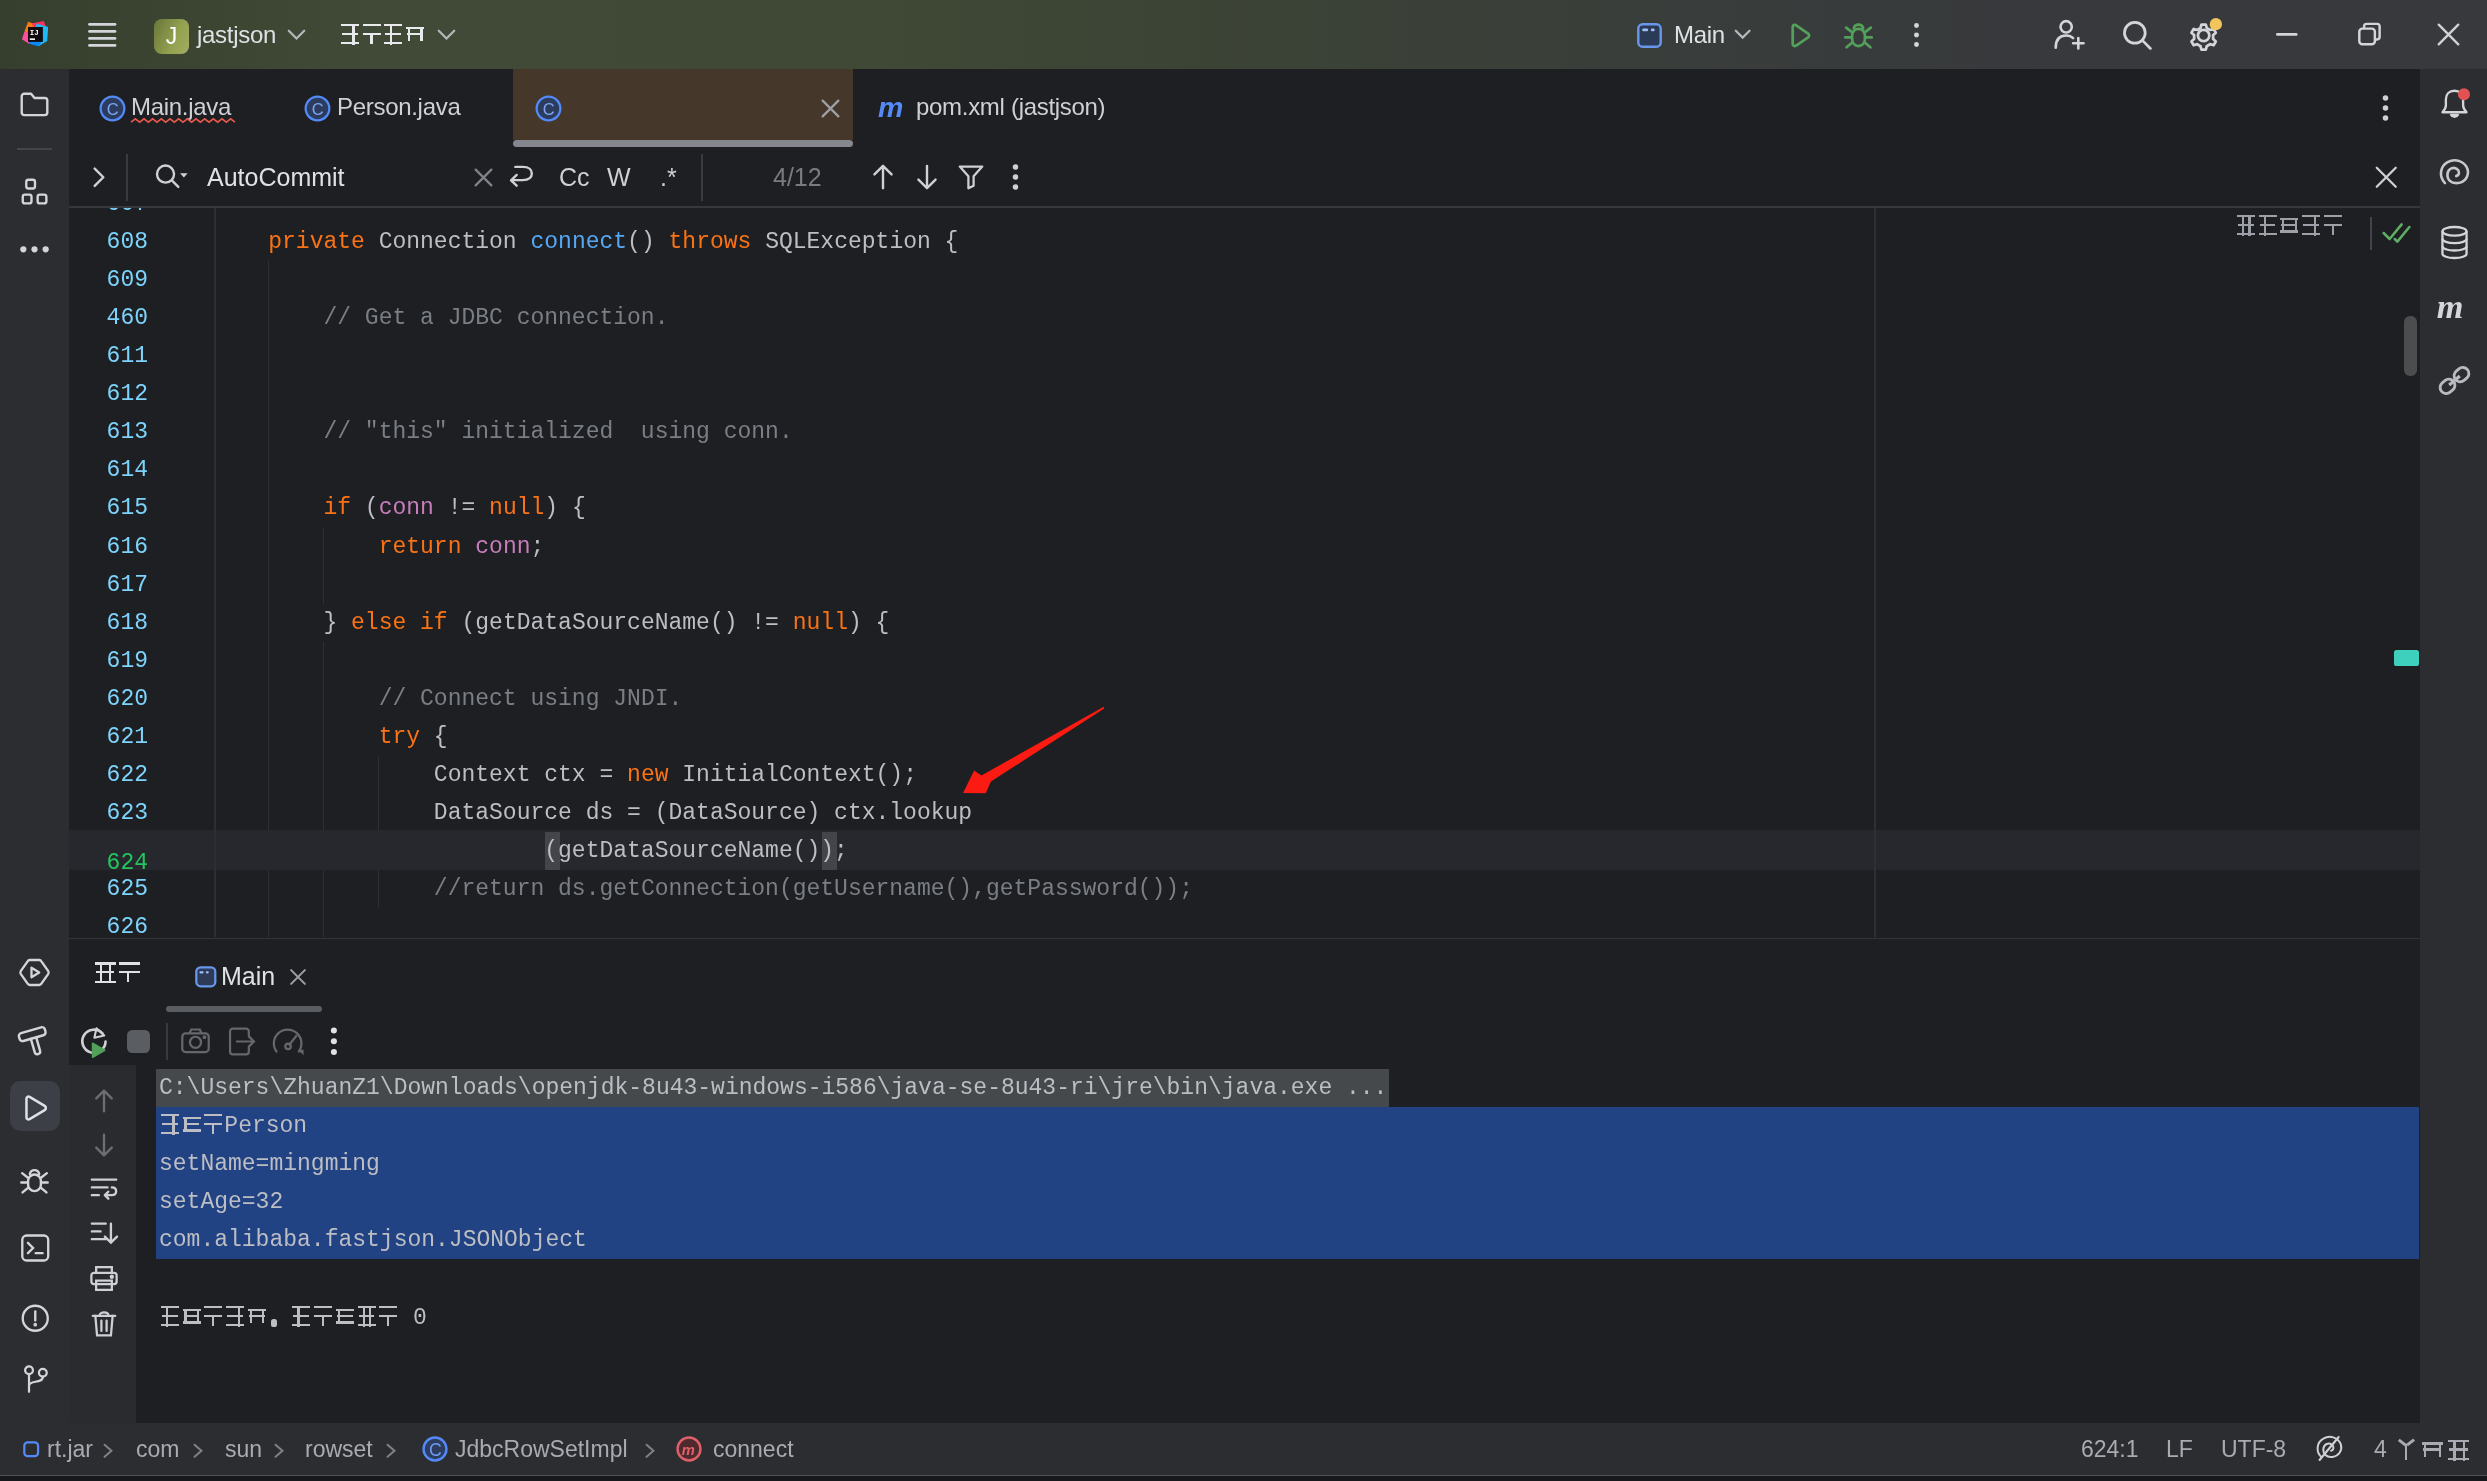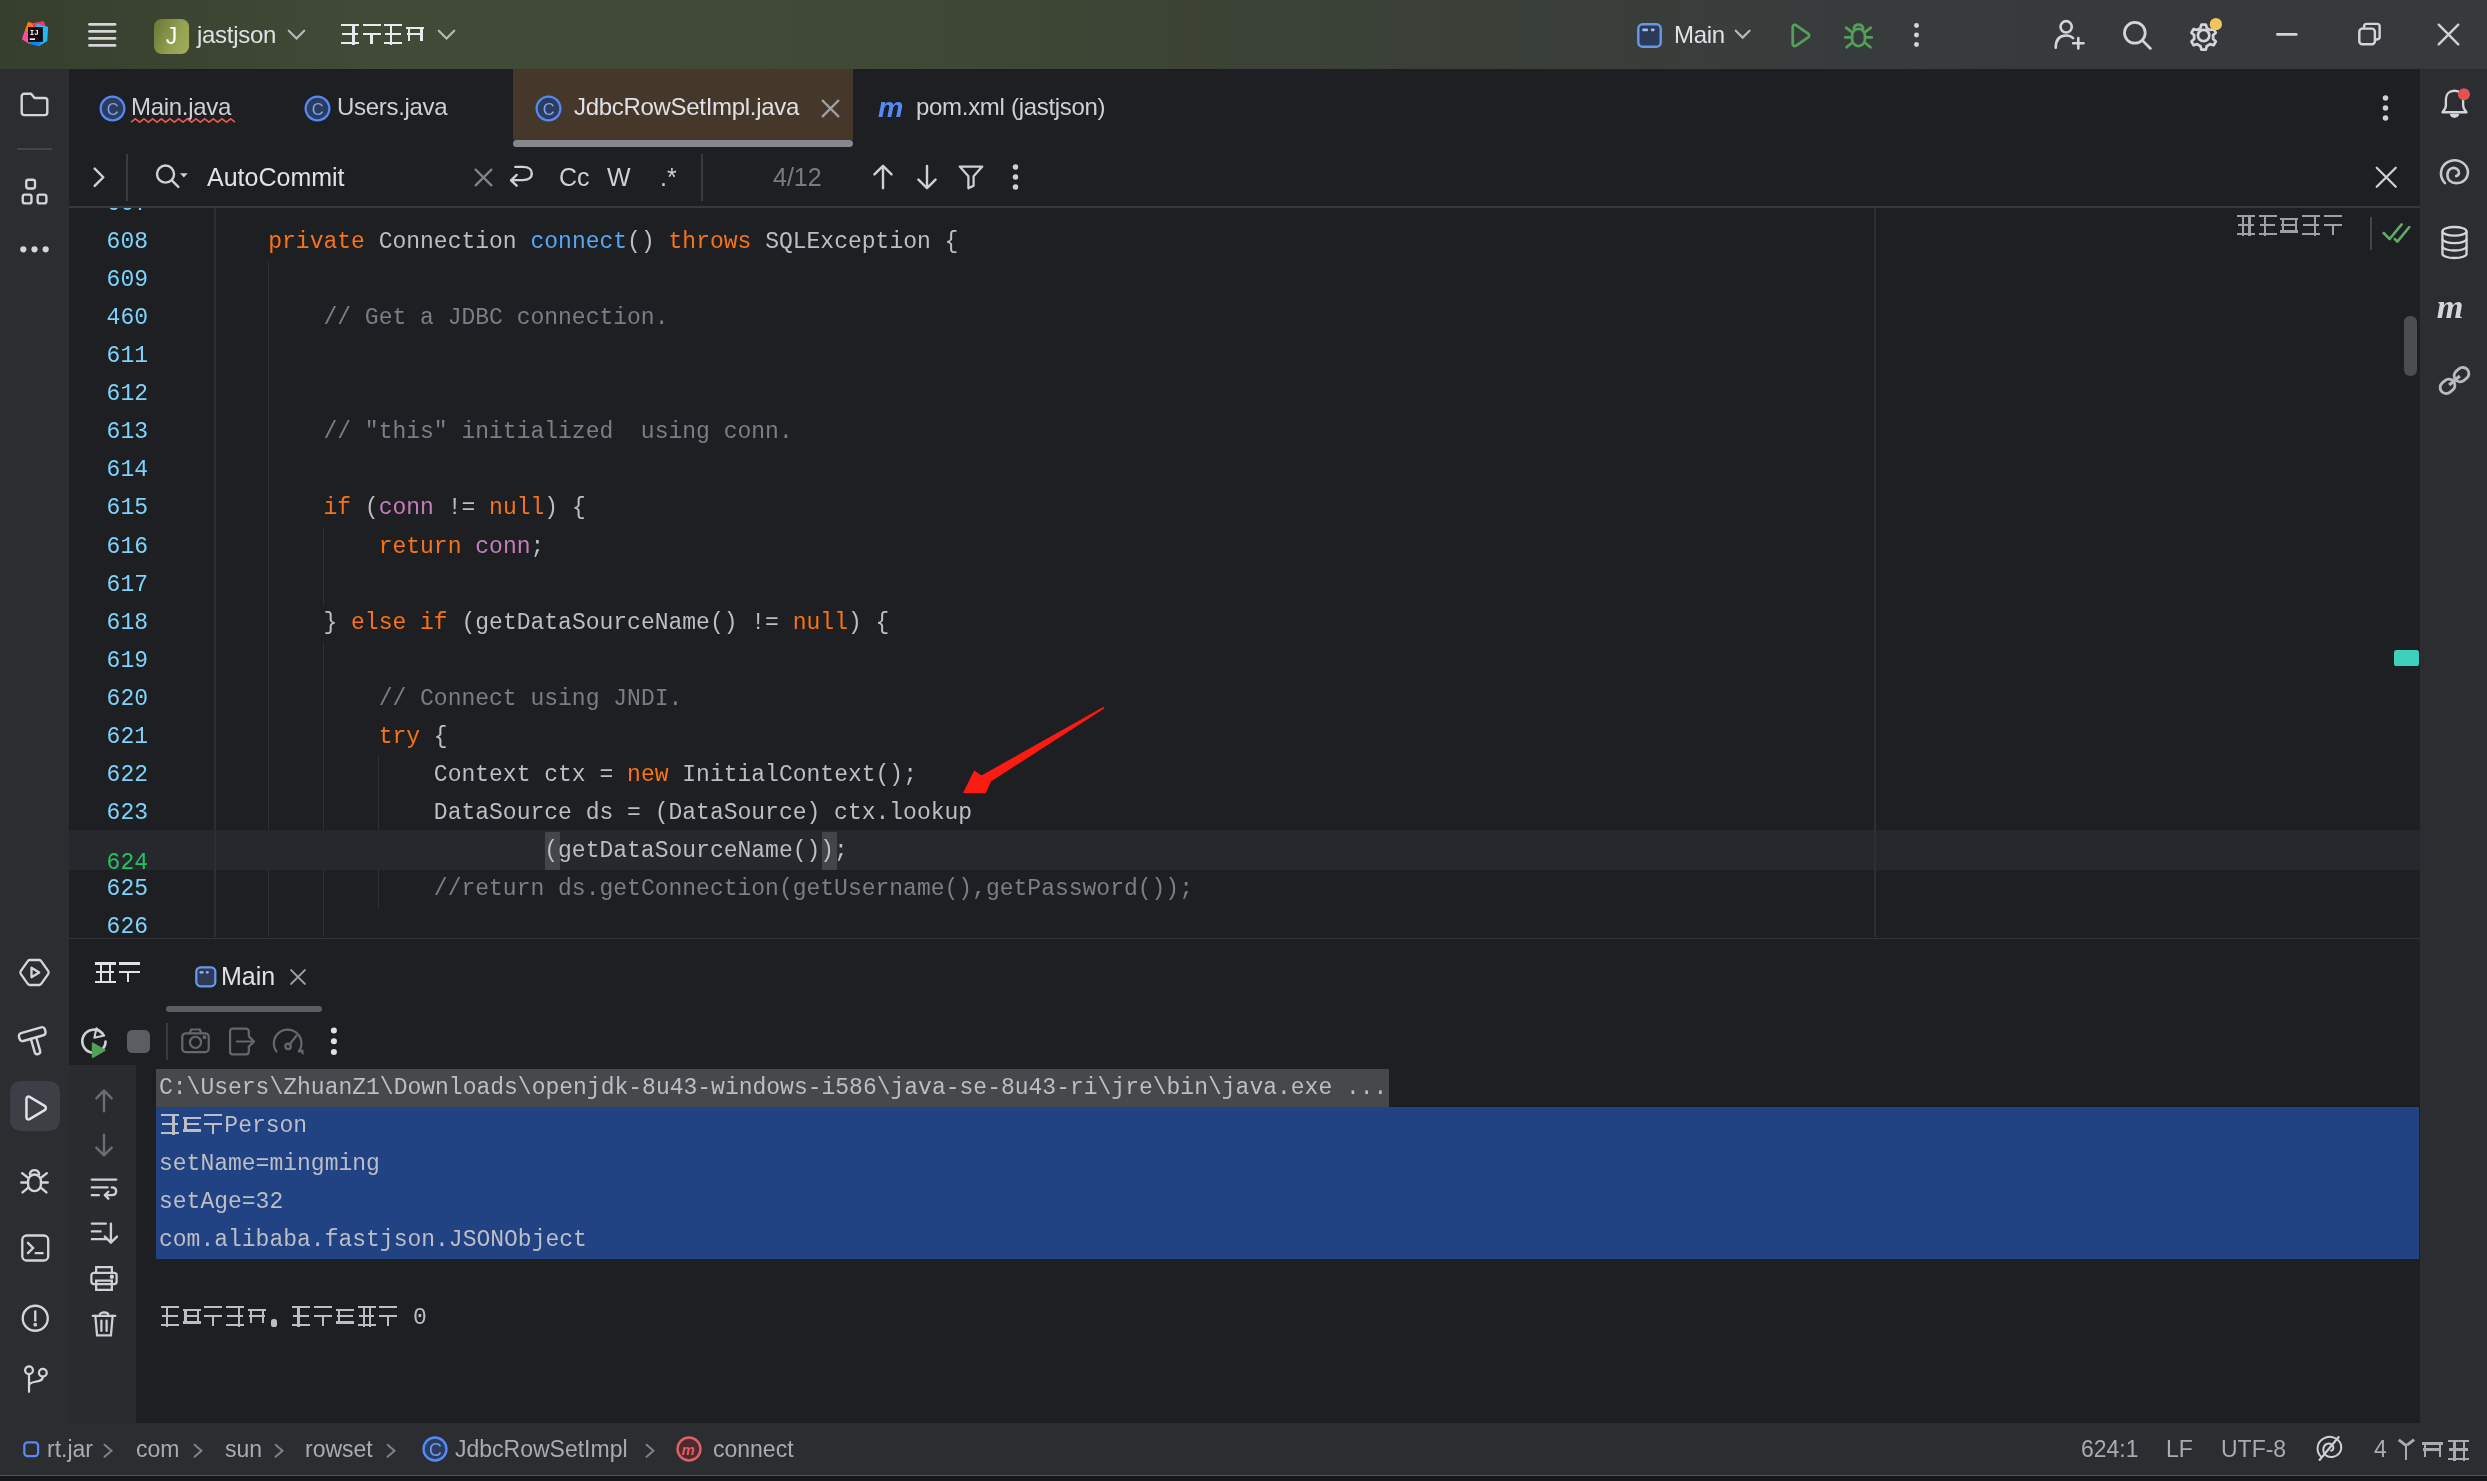--- a/index.html
+++ b/index.html
@@ -243,26 +243,25 @@
         <text x="9" y="22.5" font-size="19" font-family="Liberation Sans" fill="#7fa4f2">C</text>
       </svg>
  <div class="tabt" style="left:62px">Main.java</div>
  <svg style="left:62px;top:48px" width="104" height="7" viewBox="0 0 120 8">
         <path d="M0 6 L5 2 L10 6 L15 2 L20 6 L25 2 L30 6 L35 2 L40 6 L45 2 L50 6 L55 2 L60 6 L65 2 L70 6 L75 2 L80 6 L85 2 L90 6 L95 2 L100 6 L105 2 L110 6 L115 2 L120 6" stroke="#e8594d" stroke-width="1.8" fill="none"></path>
       </svg>
  <svg style="left:235px;top:26px" width="27" height="27" viewBox="0 0 31 31">
         <circle cx="15.5" cy="15.5" r="13.6" fill="#2b3c5e" stroke="#548af7" stroke-width="2.6"></circle>
         <text x="9" y="22.5" font-size="19" font-family="Liberation Sans" fill="#7fa4f2">C</text>
       </svg>
- <div class="tabt" style="left:268px">Users.java</div>
+ <div class="tabt" style="left:268px">Person.java</div>
  <svg style="left:466px;top:26px" width="27" height="27" viewBox="0 0 31 31">
         <circle cx="15.5" cy="15.5" r="13.6" fill="#2b3c5e" stroke="#548af7" stroke-width="2.6"></circle>
         <text x="9" y="22.5" font-size="19" font-family="Liberation Sans" fill="#7fa4f2">C</text>
       </svg>
- <div class="tabt" style="left:505px;color:#dfe1e5">JdbcRowSetImpl.java</div>
  <svg style="left:751px;top:28.5px" width="21" height="21" viewBox="0 0 24 24">
         <path d="M3 3 L21 21 M21 3 L3 21" stroke="#9da0a6" stroke-width="2.6" stroke-linecap="round"></path>
       </svg>
  <div class="tabt" style="left:809px;color:#548af7;font-style:italic;font-weight:bold;font-size:28.5px">m</div>
  <div class="tabt" style="left:847px">pom.xml (jastjson)</div>
  <svg style="left:2313px;top:26px" width="7" height="26" viewBox="0 0 8 30">
         <g fill="#ced0d6">
           <circle cx="4" cy="3.5" r="3.2"></circle>
           <circle cx="4" cy="15" r="3.2"></circle>
           <circle cx="4" cy="26.5" r="3.2"></circle>

